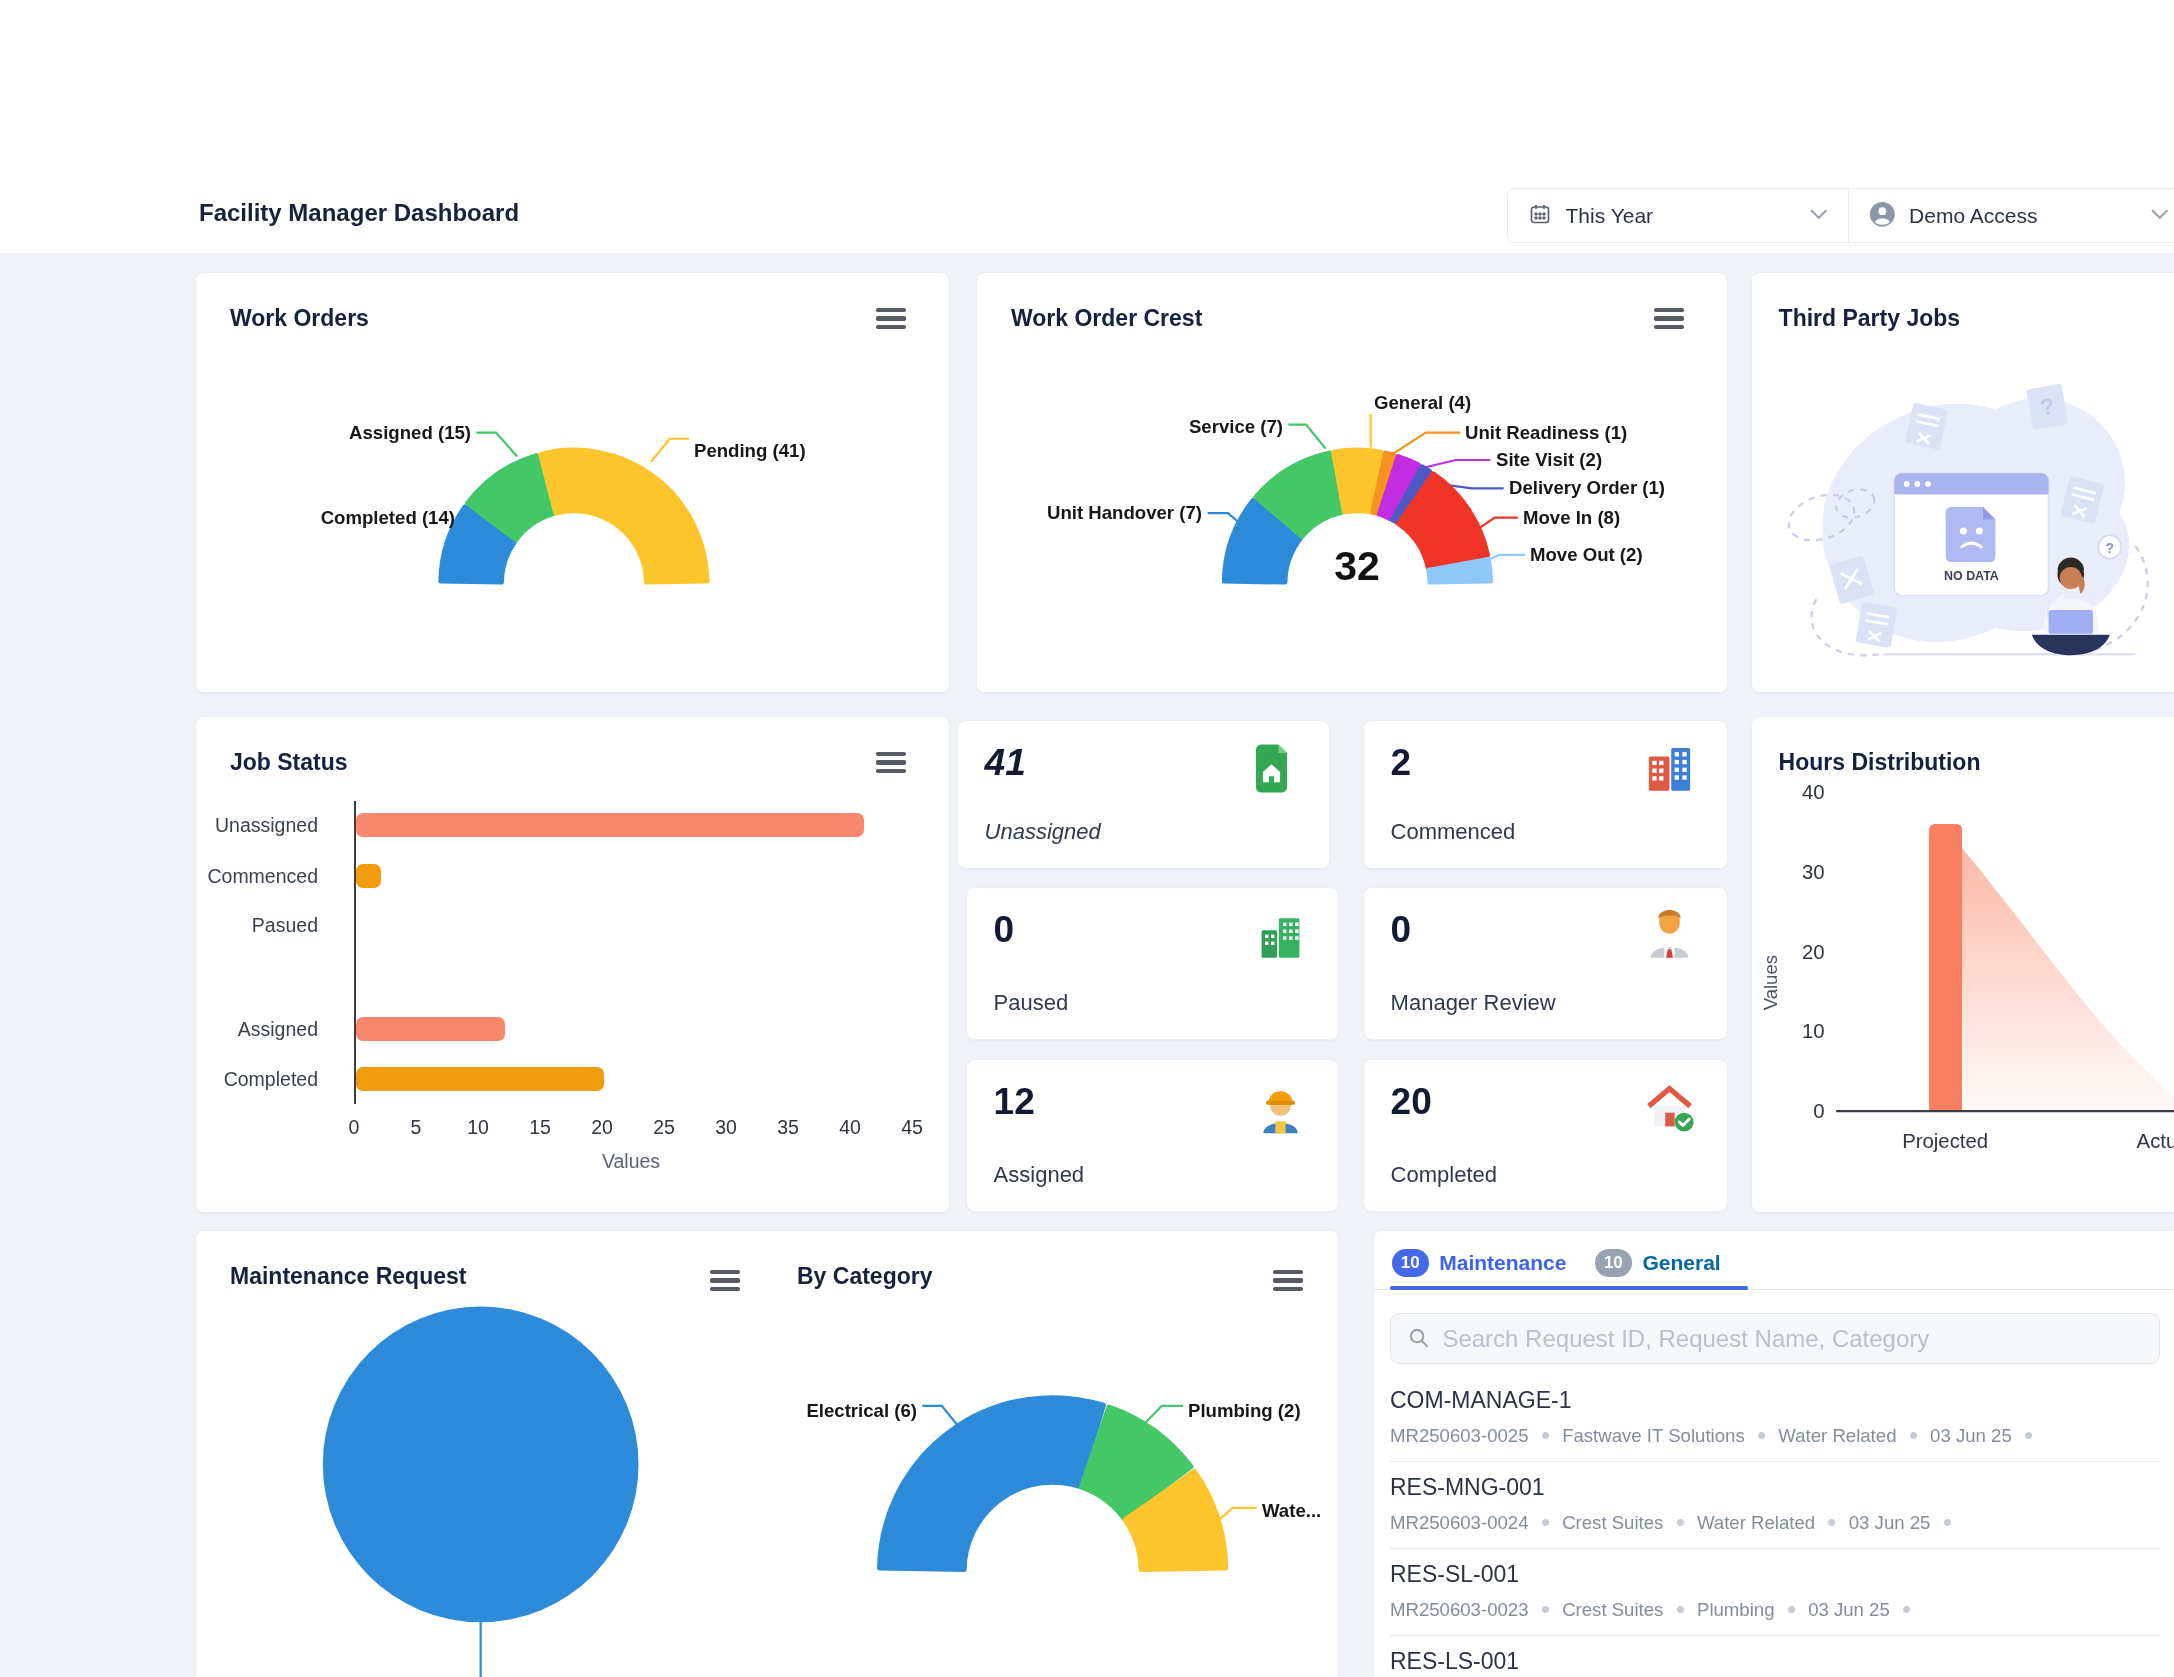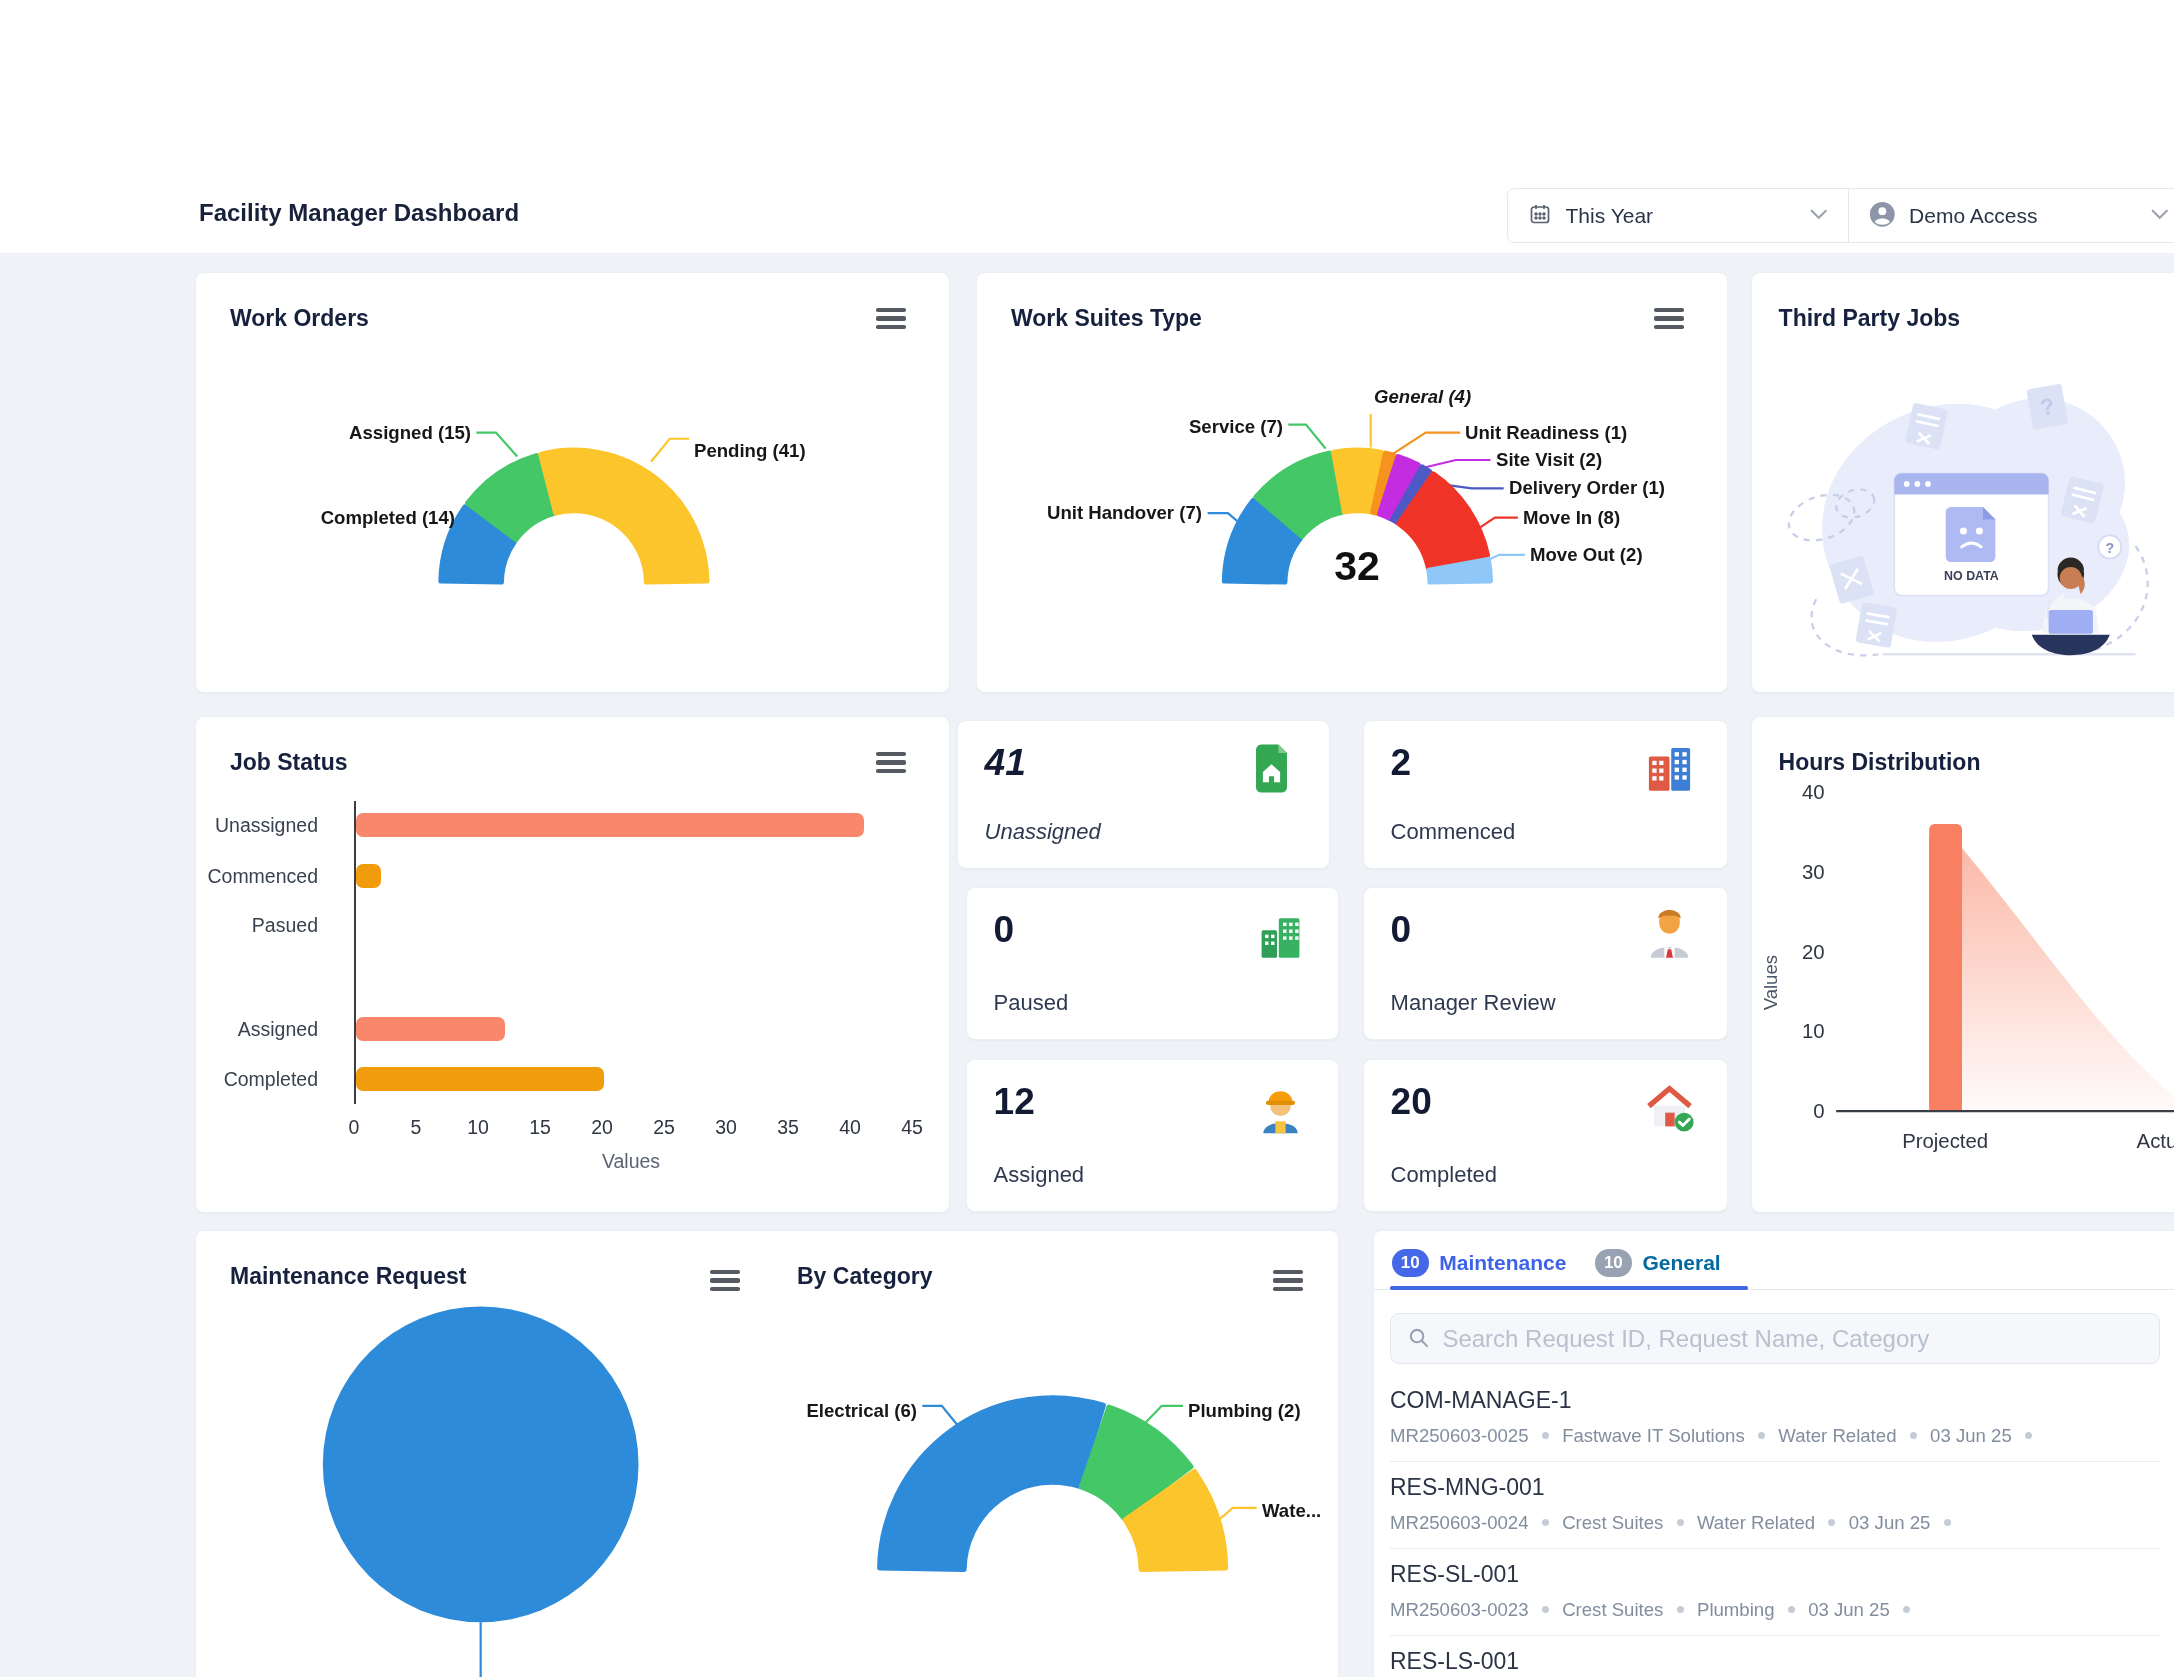--- a/index.html
+++ b/index.html
@@ -122,21 +122,21 @@
       <polyline points="316,180 338,180 362,207" fill="none" stroke="#44C767" stroke-width="2.5"></polyline>
       <path d="M388.624071715319,204.73114585411508 A150,150 0 0 1 575.9771542734587,347.3821390344075 L507.9875110028241,348.56890267214277 A82,82 0 0 0 405.56782587104107,270.5863597335829 Z" fill="#FCC52C" stroke="#FCC52C" stroke-width="6" stroke-linejoin="round"></path>
       <polyline points="556,187 534,187 513,213" fill="none" stroke="#FCC52C" stroke-width="2.5"></polyline>
     </svg>
 <div class="chart-label" style="left: 259px; top: 245px; transform: translate(-100%, -50%);">Completed (14)</div>
     <div class="chart-label" style="left: 275px; top: 160px; transform: translate(-100%, -50%);">Assigned (15)</div>
     <div class="chart-label" style="left: 498px; top: 178px; transform: translate(0px, -50%);">Pending (41)</div>
   </div>
 
 <div class="card" id="card-wot" style="left:976px;top:272px;width:752px;height:421px;">
-  <div class="card-title">Work Suites Type</div>
+  <div class="card-title">Work Order Crest</div>
   <div class="burger" style="right:43px;top:35px;">
     <div class="bar"></div>
       <div class="bar"></div>
       <div class="bar"></div>
   </div>
   <svg class="chart-svg" id="wot-svg" width="752" height="421" viewBox="0 0 848 475">
       <path d="M279.0228457265413,347.3821390344075 A150,150 0 0 1 311.40533856557454,256.8791344427961 L364.7149184158474,299.0939268287285 A82,82 0 0 0 347.0124889971759,348.56890267214277 Z" fill="#2E8BD9" stroke="#2E8BD9" stroke-width="6" stroke-linejoin="round"></path>
       <polyline points="260,271 283,271 305,290" fill="none" stroke="#2E8BD9" stroke-width="2.5"></polyline>
       <path d="M314.7268453964666,252.8318666590895 A150,150 0 0 1 397.17334917653307,203.41533403059816 L411.6014308831714,269.8670492700603 A82,82 0 0 0 366.53067548340175,296.88142044030224 Z" fill="#44C767" stroke="#44C767" stroke-width="6" stroke-linejoin="round"></path>
       <polyline points="351,171 371,171 393,198" fill="none" stroke="#44C767" stroke-width="2.5"></polyline>
@@ -149,21 +149,21 @@
       <path d="M502.0074883756213,218.9660095964275 A150,150 0 0 1 510.1461707051991,223.84414805534112 L473.3599066521755,281.03480093691985 A82,82 0 0 0 468.9107603120063,278.36808524604703 Z" fill="#4D5AC5" stroke="#4D5AC5" stroke-width="6" stroke-linejoin="round"></path>
       <polyline points="594,243 558,243 514,237" fill="none" stroke="#4D5AC5" stroke-width="2.5"></polyline>
       <path d="M514.4995143894455,226.75295930867543 A150,150 0 0 1 575.5846659694018,318.17334917653307 L509.1329507299397,332.6014308831714 A82,82 0 0 0 475.7397345328968,282.6249510887426 Z" fill="#F13428" stroke="#F13428" stroke-width="6" stroke-linejoin="round"></path>
       <polyline points="610,276 584,276 551,298" fill="none" stroke="#F13428" stroke-width="2.5"></polyline>
       <path d="M576.6061046469437,323.30846817892376 A150,150 0 0 1 578.9771542734587,347.3821390344075 L510.9875110028241,348.56890267214277 A82,82 0 0 0 509.69133720699585,335.408629271145 Z" fill="#8FC7F8" stroke="#8FC7F8" stroke-width="6" stroke-linejoin="round"></path>
       <polyline points="618,318 589,318 552,335" fill="none" stroke="#8FC7F8" stroke-width="2.5"></polyline>
     </svg>
   <div class="center-total" style="left:380px;top:293px;">32</div>
 <div class="chart-label" style="left: 225px; top: 240px; transform: translate(-100%, -50%);">Unit Handover (7)</div>
     <div class="chart-label" style="left: 306px; top: 154px; transform: translate(-100%, -50%);">Service (7)</div>
-    <div class="chart-label" style="left: 397px; top: 124px; transform: translate(0px, -50%); font-style: italic;">General (4)</div>
+    <div class="chart-label" style="left: 397px; top: 130px; transform: translate(0px, -50%);">General (4)</div>
     <div class="chart-label" style="left: 488px; top: 160px; transform: translate(0px, -50%);">Unit Readiness (1)</div>
     <div class="chart-label" style="left: 519px; top: 187px; transform: translate(0px, -50%);">Site Visit (2)</div>
     <div class="chart-label" style="left: 532px; top: 215px; transform: translate(0px, -50%);">Delivery Order (1)</div>
     <div class="chart-label" style="left: 546px; top: 245px; transform: translate(0px, -50%);">Move In (8)</div>
     <div class="chart-label" style="left: 553px; top: 282px; transform: translate(0px, -50%);">Move Out (2)</div>
   </div>
 
 <div class="card" style="left:1751px;top:272px;width:443px;height:421px;">
   <div class="card-title" style="left:26.6px;">Third Party Jobs</div>
   <svg width="408" height="346" style="position:absolute;left:10.6px;top:69px;" viewBox="0 0 460 390">

